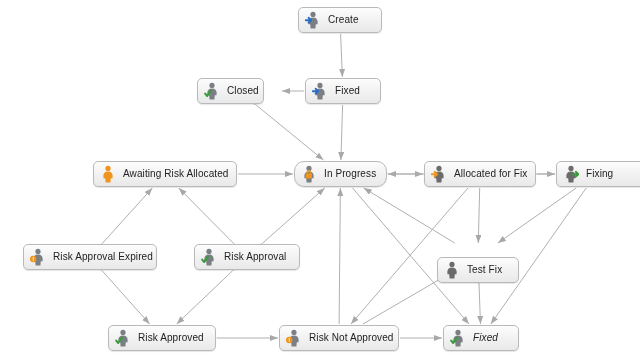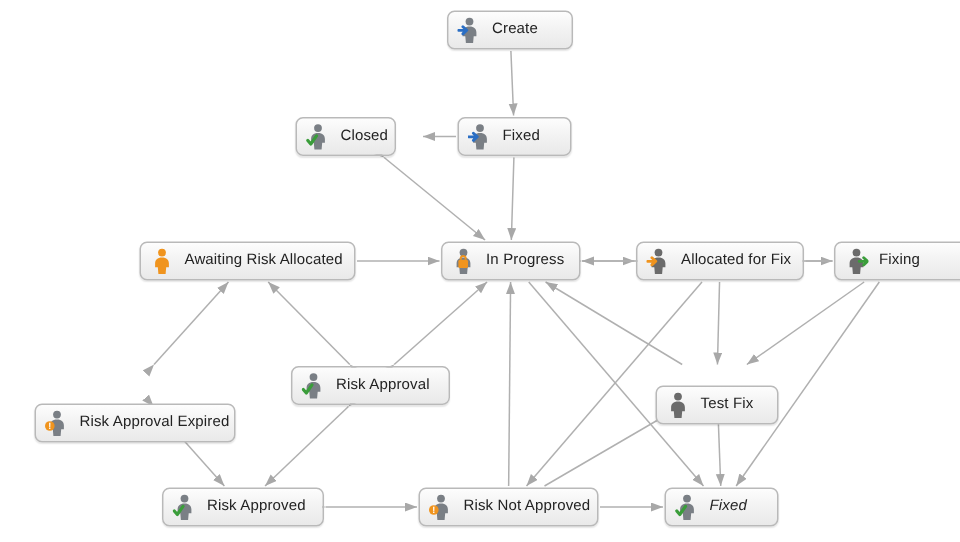--- a/index.html
+++ b/index.html
@@ -123,21 +123,21 @@
       </div>
       <div class="node" style="left: 93px; top: 161px; width: 144px;">
         <span style="display: flex;">
           <svg class="node-icon" viewBox="0 0 16 18" xmlns="http://www.w3.org/2000/svg">
             <circle cx="8" cy="3.4" r="2.6" fill="#f0941e"></circle>
             <path d="M8 6.6 C4.9 6.6 3.4 8.3 3.4 10.6 L3.4 13.2 L5.2 13.2 L5.6 17.6 L10.4 17.6 L10.8 13.2 L12.6 13.2 L12.6 10.6 C12.6 8.3 11.1 6.6 8 6.6 Z" fill="#f0941e"></path>
           </svg>
         </span>
         <span class="node-label">Awaiting Risk Allocated</span>
       </div>
-      <div class="node" style="left: 294px; top: 161px; width: 93px;">
+      <div class="node" style="left: 294px; top: 161px; width: 93px; border-radius: 10px;">
         <span style="display: flex;">
           <svg class="node-icon" viewBox="0 0 16 18" xmlns="http://www.w3.org/2000/svg">
             <circle cx="8" cy="3.4" r="2.6" fill="#7a7f85"></circle>
             <path d="M8 6.6 C4.9 6.6 3.4 8.3 3.4 10.6 L3.4 13.2 L5.2 13.2 L5.6 17.6 L10.4 17.6 L10.8 13.2 L12.6 13.2 L12.6 10.6 C12.6 8.3 11.1 6.6 8 6.6 Z" fill="#7a7f85"></path>
             <rect x="4.6" y="8.2" width="6.4" height="5.4" rx="1" fill="#f0941e"></rect>
             <path d="M6.2 8.2 L6.2 6.6 A1.9 1.9 0 0 1 9.4 6.6 L9.4 8.2" stroke="#f0941e" stroke-width="1.3" fill="none"></path>
           </svg>
         </span>
         <span class="node-label">In Progress</span>
       </div>
@@ -154,21 +154,21 @@
       <div class="node" style="left: 556px; top: 161px; width: 100px;">
         <span style="display: flex;">
           <svg class="node-icon" viewBox="0 0 16 18" xmlns="http://www.w3.org/2000/svg">
             <circle cx="8" cy="3.4" r="2.6" fill="#6b6b6b"></circle>
             <path d="M8 6.6 C4.9 6.6 3.4 8.3 3.4 10.6 L3.4 13.2 L5.2 13.2 L5.6 17.6 L10.4 17.6 L10.8 13.2 L12.6 13.2 L12.6 10.6 C12.6 8.3 11.1 6.6 8 6.6 Z" fill="#6b6b6b"></path>
             <path d="M9.8 9.2 L15.2 9.2 M12.8 6.8 L15.4 9.2 L12.8 11.6" stroke="#3a9d3a" stroke-width="1.9" fill="none" stroke-linecap="round" stroke-linejoin="round"></path>
           </svg>
         </span>
         <span class="node-label">Fixing</span>
       </div>
-      <div class="node" style="left: 23px; top: 244px; width: 134px; margin-top: 25px;">
+      <div class="node" style="left: 23px; top: 244px; width: 134px;">
         <span style="display: flex;">
           <svg class="node-icon" viewBox="0 0 16 18" xmlns="http://www.w3.org/2000/svg">
             <circle cx="8" cy="3.4" r="2.6" fill="#7a7f85"></circle>
             <path d="M8 6.6 C4.9 6.6 3.4 8.3 3.4 10.6 L3.4 13.2 L5.2 13.2 L5.6 17.6 L10.4 17.6 L10.8 13.2 L12.6 13.2 L12.6 10.6 C12.6 8.3 11.1 6.6 8 6.6 Z" fill="#7a7f85"></path>
             <circle cx="3.2" cy="11.0" r="3.2" fill="#f0941e"></circle>
             <text x="3.2" y="13.3" font-size="6" font-family="Liberation Sans, sans-serif" font-weight="bold" fill="#ffffff" text-anchor="middle">!</text>
           </svg>
         </span>
         <span class="node-label">Risk Approval Expired</span>
       </div>

